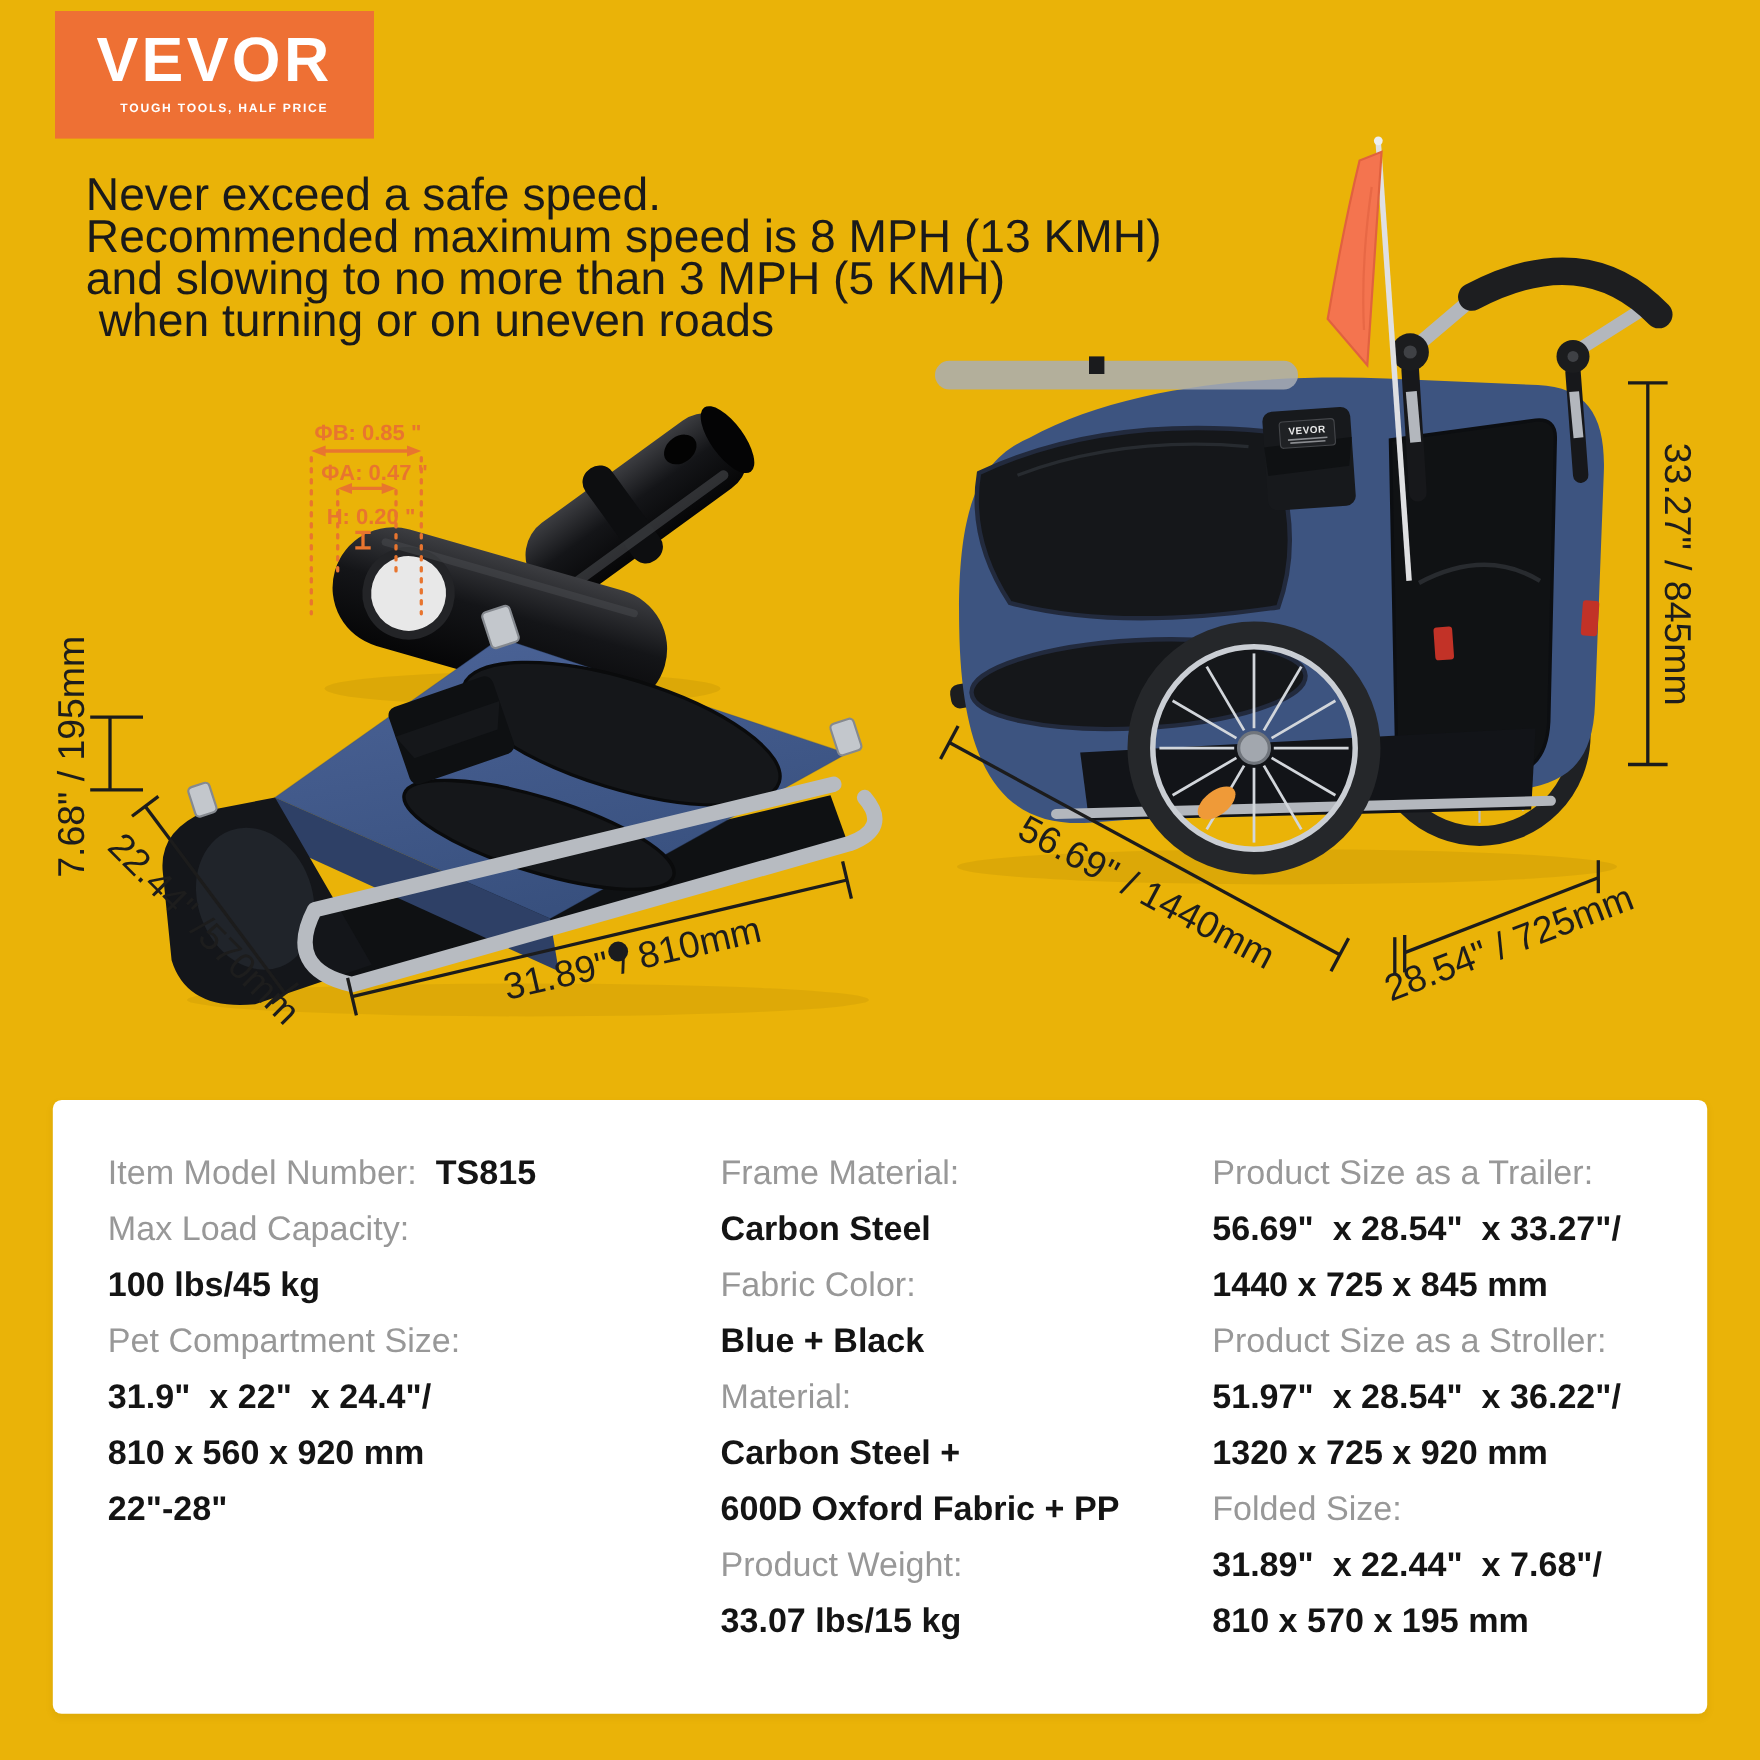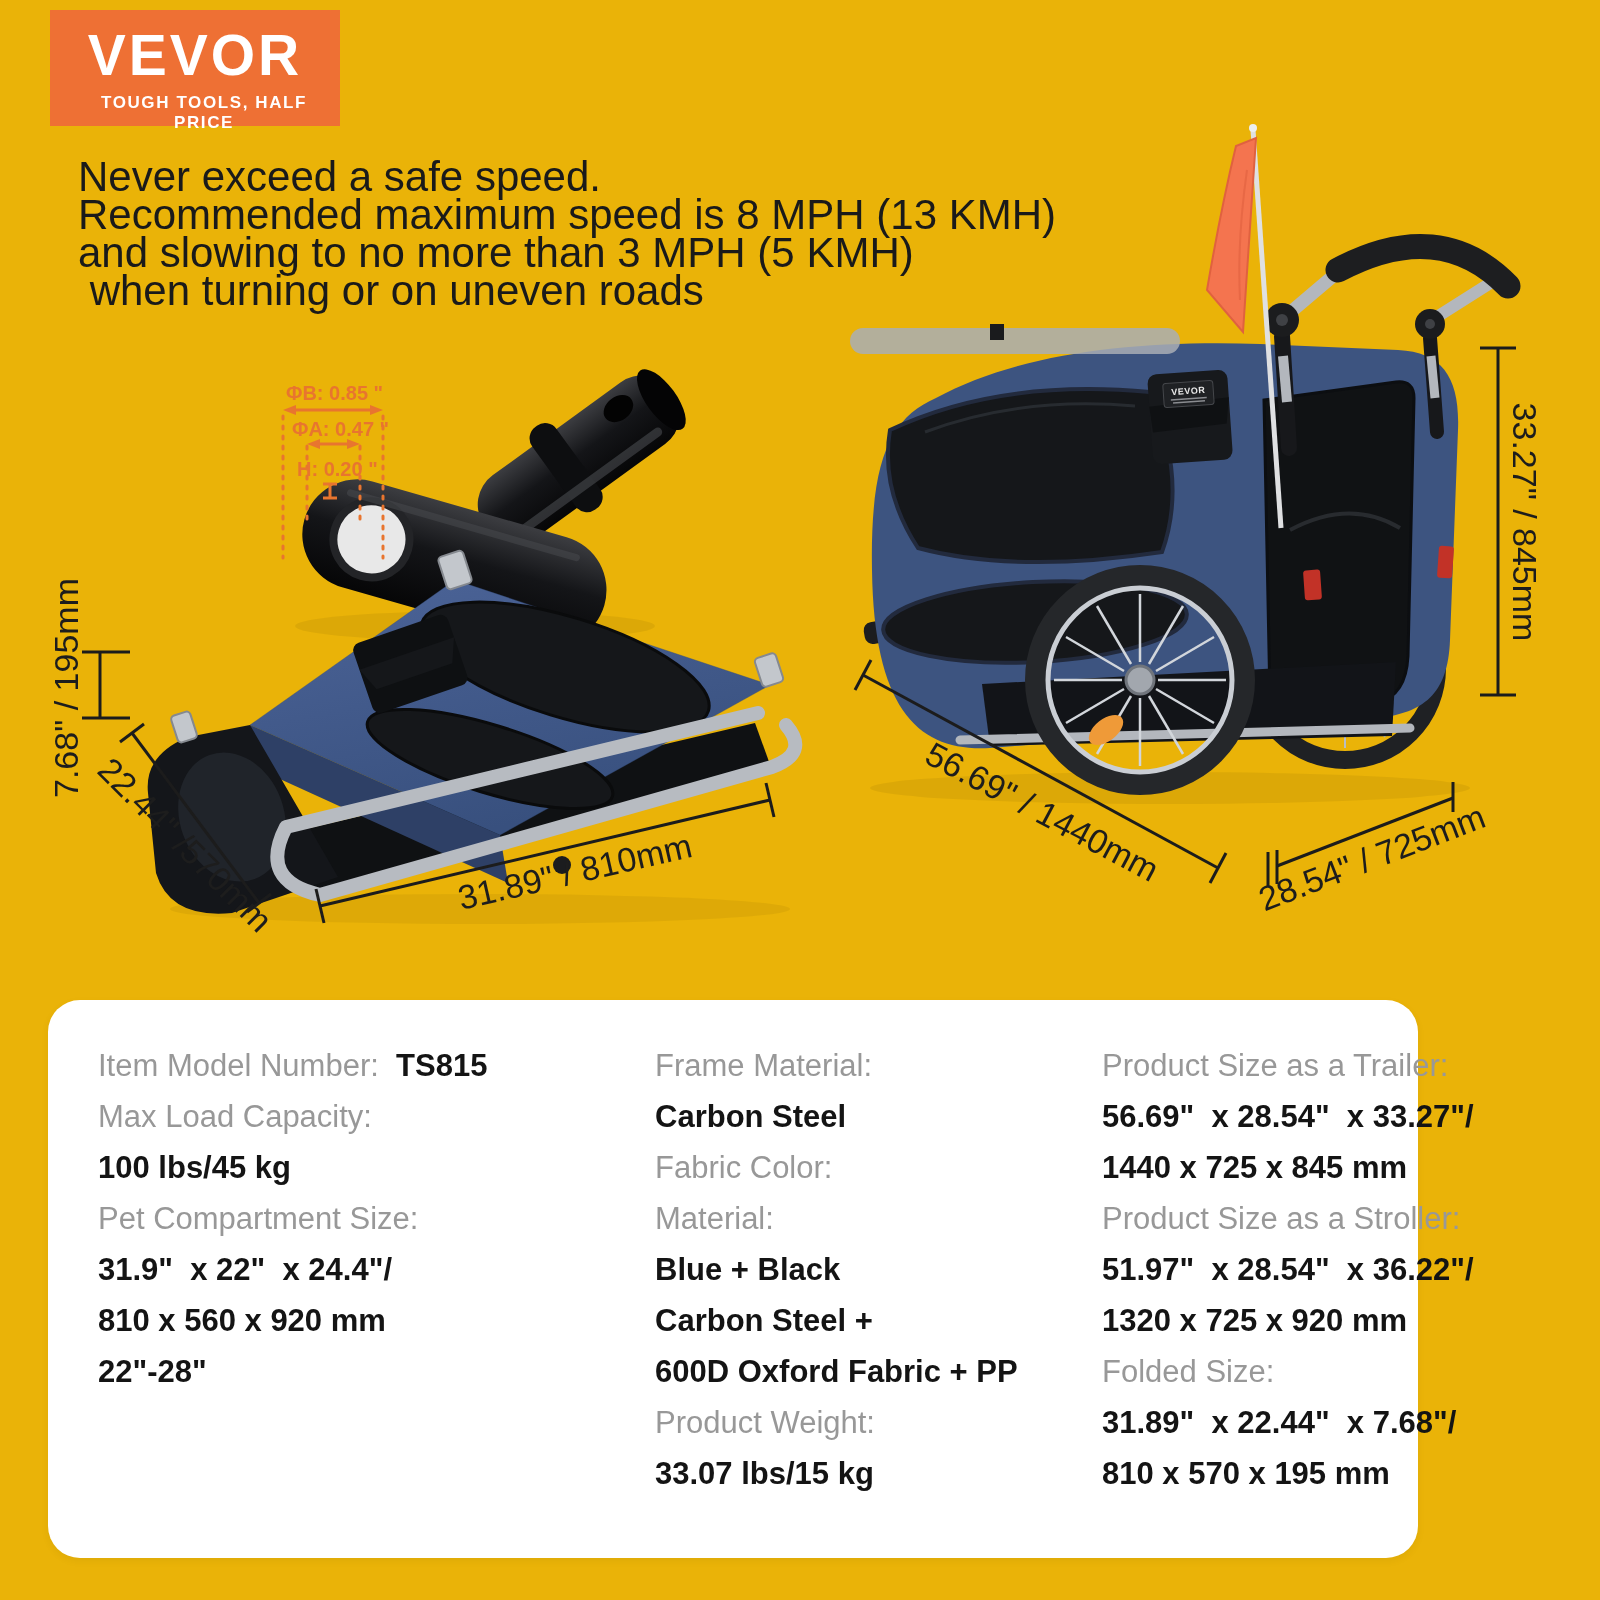--- a/index.html
+++ b/index.html
@@ -2,35 +2,35 @@
 <html><head>
 <meta charset="utf-8">
 <style>
   html,body{margin:0;padding:0;background:#e8e8e8;}
   .stage{position:relative;width:1600px;height:1600px;background:#eab308;
          font-family:"Liberation Sans",sans-serif;overflow:hidden;}
   
   .logo{position:absolute;left:50px;top:10px;width:290px;height:116px;
         background:#ee7034;color:#fff;text-align:center;}
   .logo-name{font-size:57px;font-weight:800;letter-spacing:3px;line-height:1;margin-top:17px;}
-  .logo-tag{font-size:17px;font-weight:700;letter-spacing:1.6px;margin-top:9px;padding-left:18px;}
+  .logo-tag{font-size:11px;font-weight:700;letter-spacing:1.6px;margin-top:9px;padding-left:18px;}
   
   .warning{position:absolute;left:78px;top:158px;font-size:42px;line-height:38px;color:#1a1a1a;}
   .warning div{white-space:pre;}
   
   .ill{position:absolute;}
   
   .overlay{position:absolute;left:0;top:0;pointer-events:none;}
   .dim{position:absolute;font-size:34px;color:#1d1d1d;white-space:nowrap;}
   .annot-text{fill:#e8752f;font-size:20px;font-weight:700;font-family:"Liberation Sans",sans-serif;}
   .pocket-label{fill:#e8e8e8;font-size:9px;font-weight:700;letter-spacing:0.5px;
                 font-family:"Liberation Sans",sans-serif;}
   
-  .panel{position:absolute;left:48px;top:1000px;width:1370px;height:558px;background:#ffffff;
-         border-radius:32px;box-shadow:0 3px 8px rgba(0,0,0,0.05);}
+  .panel{position:absolute;left:48px;top:1000px;width:1504px;height:558px;background:#ffffff;
+         border-radius:8px;box-shadow:0 3px 8px rgba(0,0,0,0.05);}
   .col{position:absolute;top:40px;}
   .col1{left:50px;width:520px;} .col2{left:607px;width:420px;} .col3{left:1054px;width:470px;}
   .spec-line{font-size:31px;line-height:51px;height:51px;white-space:pre;}
   .spec-line .label{color:#989898;font-weight:400;}
   .spec-line .value{color:#141414;font-weight:700;}
 </style>
 </head>
 <body>
 
 <div class="stage">
@@ -247,22 +247,22 @@
         <div class="spec-line"><span class="value">100 lbs/45 kg</span></div>
         <div class="spec-line"><span class="label">Pet Compartment Size:</span></div>
         <div class="spec-line"><span class="value">31.9"  x 22"  x 24.4"/</span></div>
         <div class="spec-line"><span class="value">810 x 560 x 920 mm</span></div>
         <div class="spec-line"><span class="value">22"-28"</span></div>
       </div>
     <div class="col col2">
         <div class="spec-line"><span class="label">Frame Material:</span></div>
         <div class="spec-line"><span class="value">Carbon Steel</span></div>
         <div class="spec-line"><span class="label">Fabric Color:</span></div>
+        <div class="spec-line"><span class="value">Blue + Black</span></div>
         <div class="spec-line"><span class="label">Material:</span></div>
-        <div class="spec-line"><span class="value">Blue + Black</span></div>
         <div class="spec-line"><span class="value">Carbon Steel +</span></div>
         <div class="spec-line"><span class="value">600D Oxford Fabric + PP</span></div>
         <div class="spec-line"><span class="label">Product Weight:</span></div>
         <div class="spec-line"><span class="value">33.07 lbs/15 kg</span></div>
       </div>
     <div class="col col3">
         <div class="spec-line"><span class="label">Product Size as a Trailer:</span></div>
         <div class="spec-line"><span class="value">56.69"  x 28.54"  x 33.27"/</span></div>
         <div class="spec-line"><span class="value">1440 x 725 x 845 mm</span></div>
         <div class="spec-line"><span class="label">Product Size as a Stroller:</span></div>

